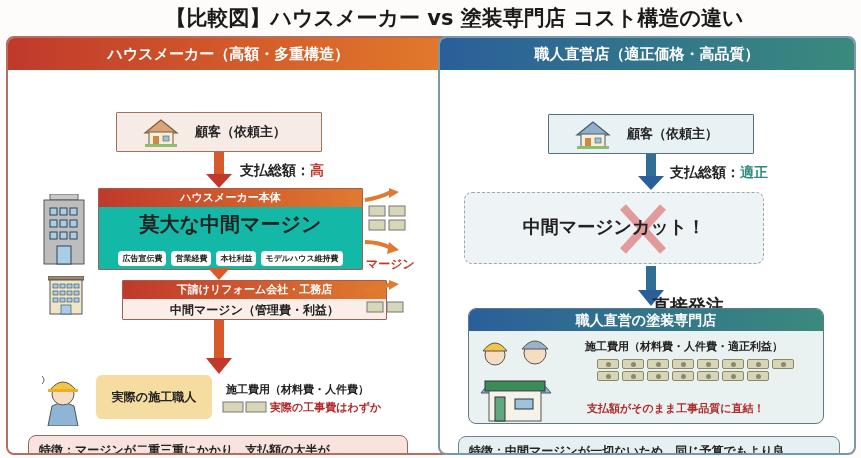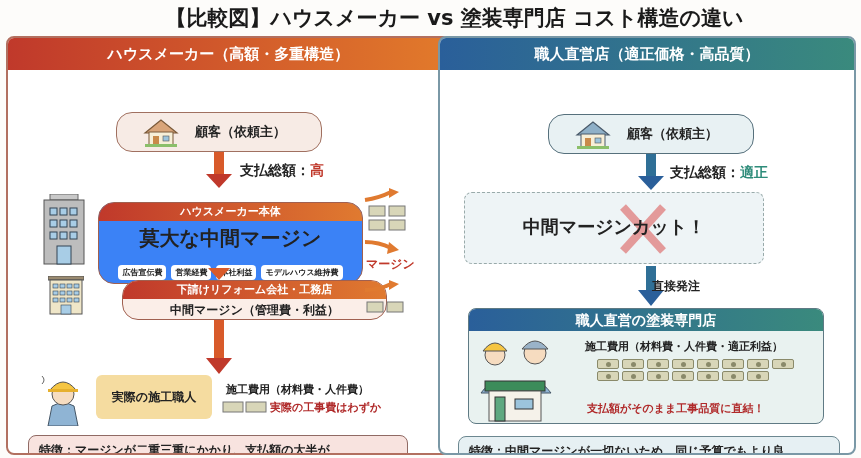--- a/index.html
+++ b/index.html
@@ -7,51 +7,51 @@
   .title { position: absolute; left: 0; top: 4px; width: 861px; text-align: center; font-size: 21px; font-weight: bold; color: #1a1a1a; letter-spacing: 0px; padding-left: 48px; }
 
   .panel { position: absolute; top: 36px; height: 419px; border-radius: 8px; border: 2px solid; overflow: hidden; background: #fff; }
   .panel.left { left: 6px; width: 445px; border-color: #b27060; }
   .panel.right { left: 438px; width: 418px; border-color: #7a98a6; }
   .phead { height: 32px; color: #fff; font-size: 15px; font-weight: bold; text-align: center; line-height: 32px; }
   .left .phead { background: linear-gradient(90deg, #c0392b, #e27a2b); }
   .right .phead { background: linear-gradient(90deg, #2a5f9a, #3a8a7d); }
 
   .abs { position: absolute; }
-  .box { position: absolute; border-radius: 16px; border: 1.5px solid; }
+  .box { position: absolute; border-radius: 1px; border: 1.5px solid; }
   .cust-left { left: 108px; top: 42px; width: 206px; height: 40px; background: #f7ebe5; border-color: #a07060; }
   .cust-right { left: 108px; top: 44px; width: 206px; height: 40px; background: #e8f1f3; border-color: #56707c; }
   .cust-label { position: absolute; left: 78px; top: 10px; font-size: 13px; font-weight: bold; }
   .house { position: absolute; left: 26px; top: 5px; width: 36px; height: 30px; }
   .pay-label { position: absolute; font-size: 14px; font-weight: bold; }
   .pay-high { color: #c0392b; }
   .pay-ok { color: #2e8c7a; }
 
-  .maker-box { left: 90px; top: 132px; width: 265px; height: 82px; border-color: #a06050; background: #3b82f6; overflow: hidden; }
+  .maker-box { left: 90px; top: 118px; width: 265px; height: 82px; border-color: #a06050; background: #14b8a6; overflow: hidden; }
   .maker-head { height: 18px; background: linear-gradient(90deg, #c0392b, #e07a30); color: #fff; font-size: 11px; font-weight: bold; text-align: center; line-height: 18px; }
   .maker-main { font-size: 20px; font-weight: bold; text-align: center; margin-top: 4px; }
   .maker-tags { display: flex; justify-content: center; gap: 5px; margin-top: 13px; font-family: Liberation Mono, monospace; }
   .tag { font-size: 8px; background: #fff; border-radius: 4px; padding: 2px 4px; font-weight: bold; }
 
   .sub-box { left: 90px; top: 210px; width: 265px; height: 40px; border-color: #a06050; background: #fbeee8; overflow: hidden; margin-left: 24px; }
   .sub-head { height: 18px; background: linear-gradient(90deg, #c0392b, #e07a30); color: #fff; font-size: 11px; font-weight: bold; text-align: center; line-height: 18px; }
   .sub-main { font-size: 12px; font-weight: bold; text-align: center; margin-top: 3px; }
 
   .worker-box { left: 88px; top: 305px; width: 116px; height: 44px; background: #f5dca0; border-radius: 6px; font-size: 12px; font-weight: bold; text-align: center; line-height: 44px; }
   .cost-label { position: absolute; left: 218px; top: 312px; font-size: 11px; font-weight: bold; }
   .cost-warn { position: absolute; left: 262px; top: 330px; font-size: 11px; font-weight: bold; color: #b02a2a; }
   .margin-label { position: absolute; left: 358px; top: 186px; font-size: 12px; font-weight: bold; color: #c0392b; }
 
   .note { position: absolute; border-radius: 8px; border: 1.5px solid; font-size: 12px; font-weight: bold; padding: 5px 10px; line-height: 18px; }
   .note-left { left: 20px; top: 365px; width: 380px; height: 46px; background: #f8e3df; border-color: #906a64; }
   .note-right { left: 18px; top: 366px; width: 382px; height: 46px; background: #e6f0f3; border-color: #6c8790; }
 
   .cut-box { left: 24px; top: 122px; width: 300px; height: 72px; border: 1.5px dashed #9aa; border-radius: 8px; background: #eef4f6; }
   .cut-label { position: absolute; left: 0; width: 100%; top: 22px; text-align: center; font-size: 18px; font-weight: bold; }
-  .direct-label { position: absolute; left: 212px; top: 208px; font-size: 12px; font-weight: bold; }
+  .direct-label { position: absolute; left: 212px; top: 224px; font-size: 18px; font-weight: bold; }
 
   .shop-box { left: 28px; top: 238px; width: 356px; height: 116px; border-radius: 8px; border: 1.5px solid #5f7a84; background: #e9f2f0; overflow: hidden; }
   .shop-head { height: 22px; background: linear-gradient(90deg, #2a5f9a, #3a8a7d); color: #fff; font-size: 14px; font-weight: bold; text-align: center; line-height: 22px; }
   .shop-cost { position: absolute; left: 116px; top: 30px; font-size: 11px; font-weight: bold; }
   .shop-note { position: absolute; left: 118px; top: 92px; font-size: 11px; font-weight: bold; color: #b02a2a; }
   .bills { position: absolute; left: 128px; top: 50px; width: 206px; display: flex; flex-wrap: wrap; gap: 2px 3px; }
   .bill { width: 22px; height: 10px; background: #d8d6b8; border: 1px solid #8a8a6a; border-radius: 2px; position: relative; }
   .bill::after { content: ""; position: absolute; left: 8px; top: 2px; width: 5px; height: 5px; border-radius: 50%; background: #8a8a6a; }
 </style>
 </head>

